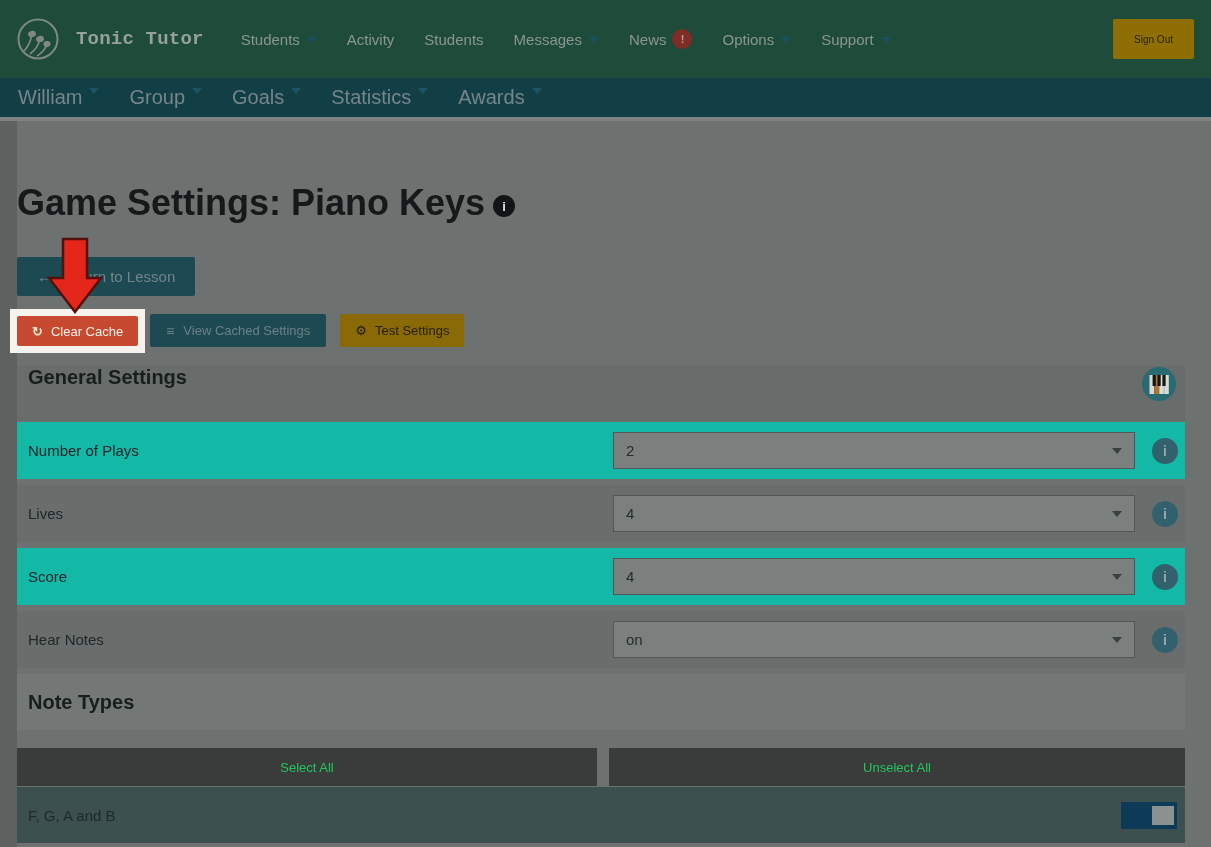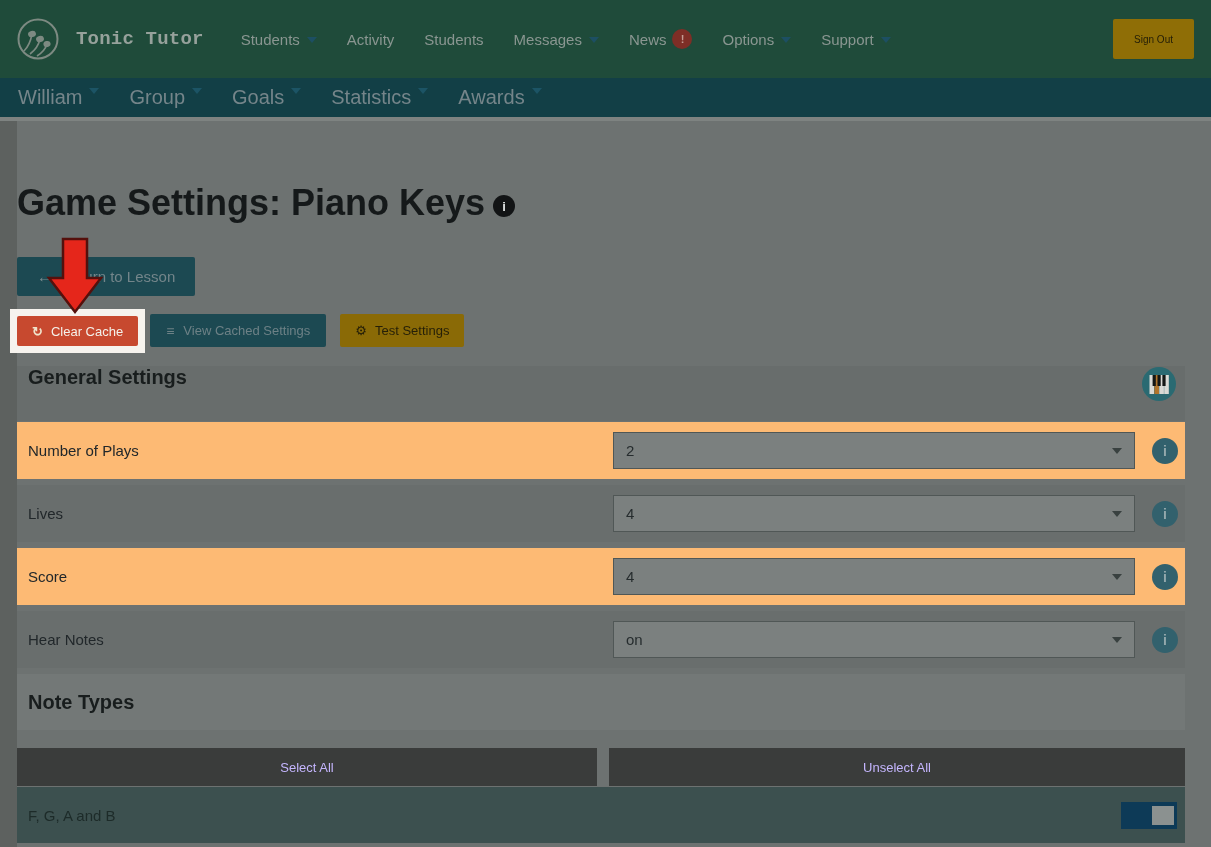--- a/index.html
+++ b/index.html
@@ -41,32 +41,32 @@
   .btn-view .bicon { margin-right:9px; font-size:14px; }
   .btn-test { height:33px; padding:0 15px; background:#8a6a06; color:#251f08; font-size:13px; margin-left:14px; margin-top:5px; }
   .btn-test .bicon { margin-right:8px; font-size:13px; }
 
   
   .sec-header { margin-top:13px; height:55px; background:#686d6c; display:flex; padding:0 8px 0 11px; margin-bottom:1px; }
   .sec-header h2 { font-size:20px; font-weight:bold; color:#181d1d; }
   .sec-header .spacer, .row .spacer { flex:1; }
 
   .gs-row { height:57px; display:flex; align-items:center; padding-left:11px; margin-bottom:6px; }
-  .gs-row.odd { background:#fdba74; }
+  .gs-row.odd { background:#14b8a6; }
   .gs-row.even { background:#696e6d; }
   .gs-row .label { font-size:15px; color:#21272a; }
   .select { width:522px; height:37px; background:#7b807f; border:1px solid #505756; display:flex; align-items:center; padding:0 12px; margin-left:auto; }
   .select .val { font-size:15px; color:#262c2e; }
   .select .sel-caret { margin-left:auto; width:0; height:0; border-left:5px solid transparent; border-right:5px solid transparent; border-top:6px solid #394140; }
   .info-dot { width:26px; height:26px; border-radius:50%; background:#32616d; color:#93a8ac; font-size:14px; font-weight:bold; display:flex; align-items:center; justify-content:center; margin-left:17px; margin-right:7px; flex:none; }
 
   .nt-header { margin-top:2px; height:56px; background:#737877; display:flex; align-items:center; padding:0 11px; margin-bottom:18px; }
   .nt-header h2 { font-size:20px; font-weight:bold; color:#181d1d; }
   .bulk-bar { display:flex; }
-  .bulk-btn { height:38px; background:#3a3c3b; color:#c4b5fd; font-size:13px; display:flex; align-items:center; justify-content:center; border:none; }
+  .bulk-btn { height:38px; background:#3a3c3b; color:#22c55e; font-size:13px; display:flex; align-items:center; justify-content:center; border:none; }
   .bulk-btn.left { width:580px; margin-right:12px; }
   .bulk-btn.right { width:576px; }
 
   .nt-row { height:56px; background:#3c504f; display:flex; align-items:center; padding-left:11px; margin-top:1px; }
   .nt-row + .nt-row { border-top:3px solid #566a67; margin-top:0; }
   .nt-row .label { font-size:15px; color:#1d2b29; }
   .toggle { width:56px; height:27px; background:#0d3a57; margin-left:auto; margin-right:8px; position:relative; }
   .toggle .knob { position:absolute; width:22px; height:19px; background:#8b9190; top:4px; }
   .toggle.on .knob { right:3px; }
 

